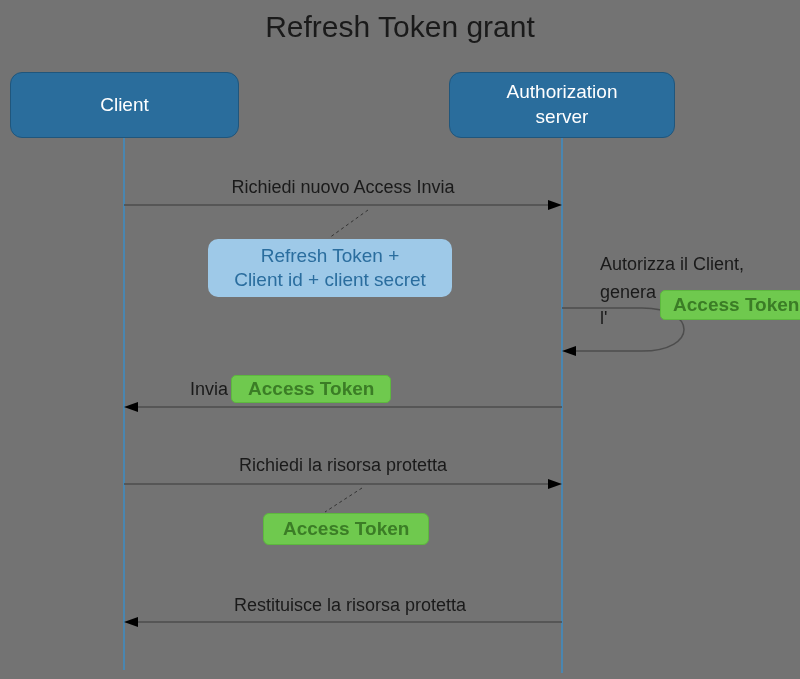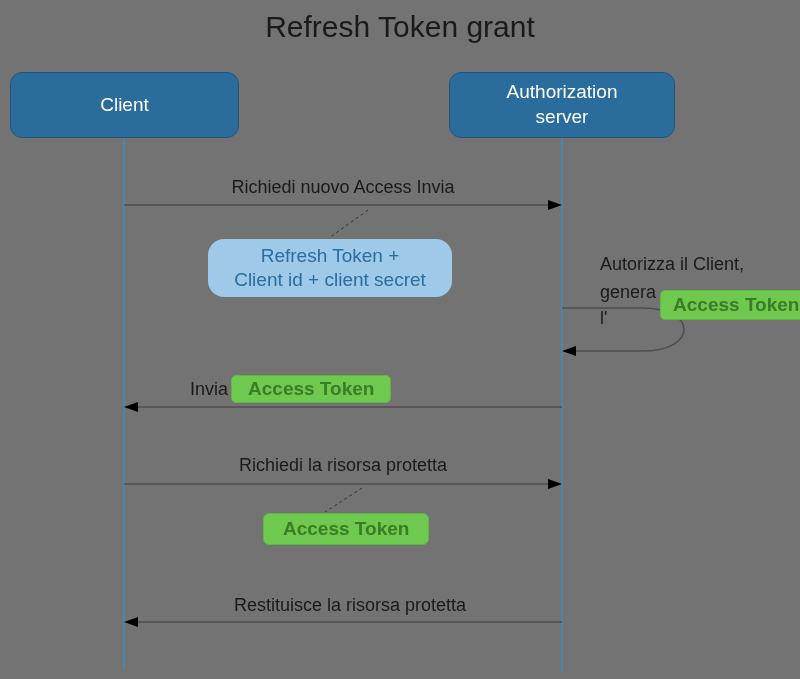--- a/index.html
+++ b/index.html
@@ -22,21 +22,21 @@
   #actor-client { left:10px; width:229px; }
   #actor-auth   { left:449px; width:226px; }
   #actor-auth .actor-label { width:150px; line-height:1.3; }
   svg.wires { position:absolute; left:0; top:0; }
   .msg-label {
     position:absolute; left:124px; width:438px; text-align:center;
     font-size:18px; color:#1a1a1a;
   }
   .note {
     position:absolute; left:208px; top:239px; width:244px; height:58px;
-    background:#9ec9e8; border-radius:16px; box-sizing:border-box;
+    background:#9ec9e8; border-radius:10px; box-sizing:border-box;
     display:flex; flex-direction:column; align-items:center; justify-content:center;
     color:#2a6d9e; font-size:19px; line-height:24px; text-align:center;
   }
   .badge {
     display:inline-block; background:#6fc94e; border:1px solid #5db83e;
     color:#3b7d26; border-radius:5px; font-size:19px;
     padding:2px 16px; box-sizing:border-box; white-space:nowrap;font-weight:bold;
   }
   .self-msg {
     position:absolute; left:600px; top:251px; font-size:18px; line-height:26px;

